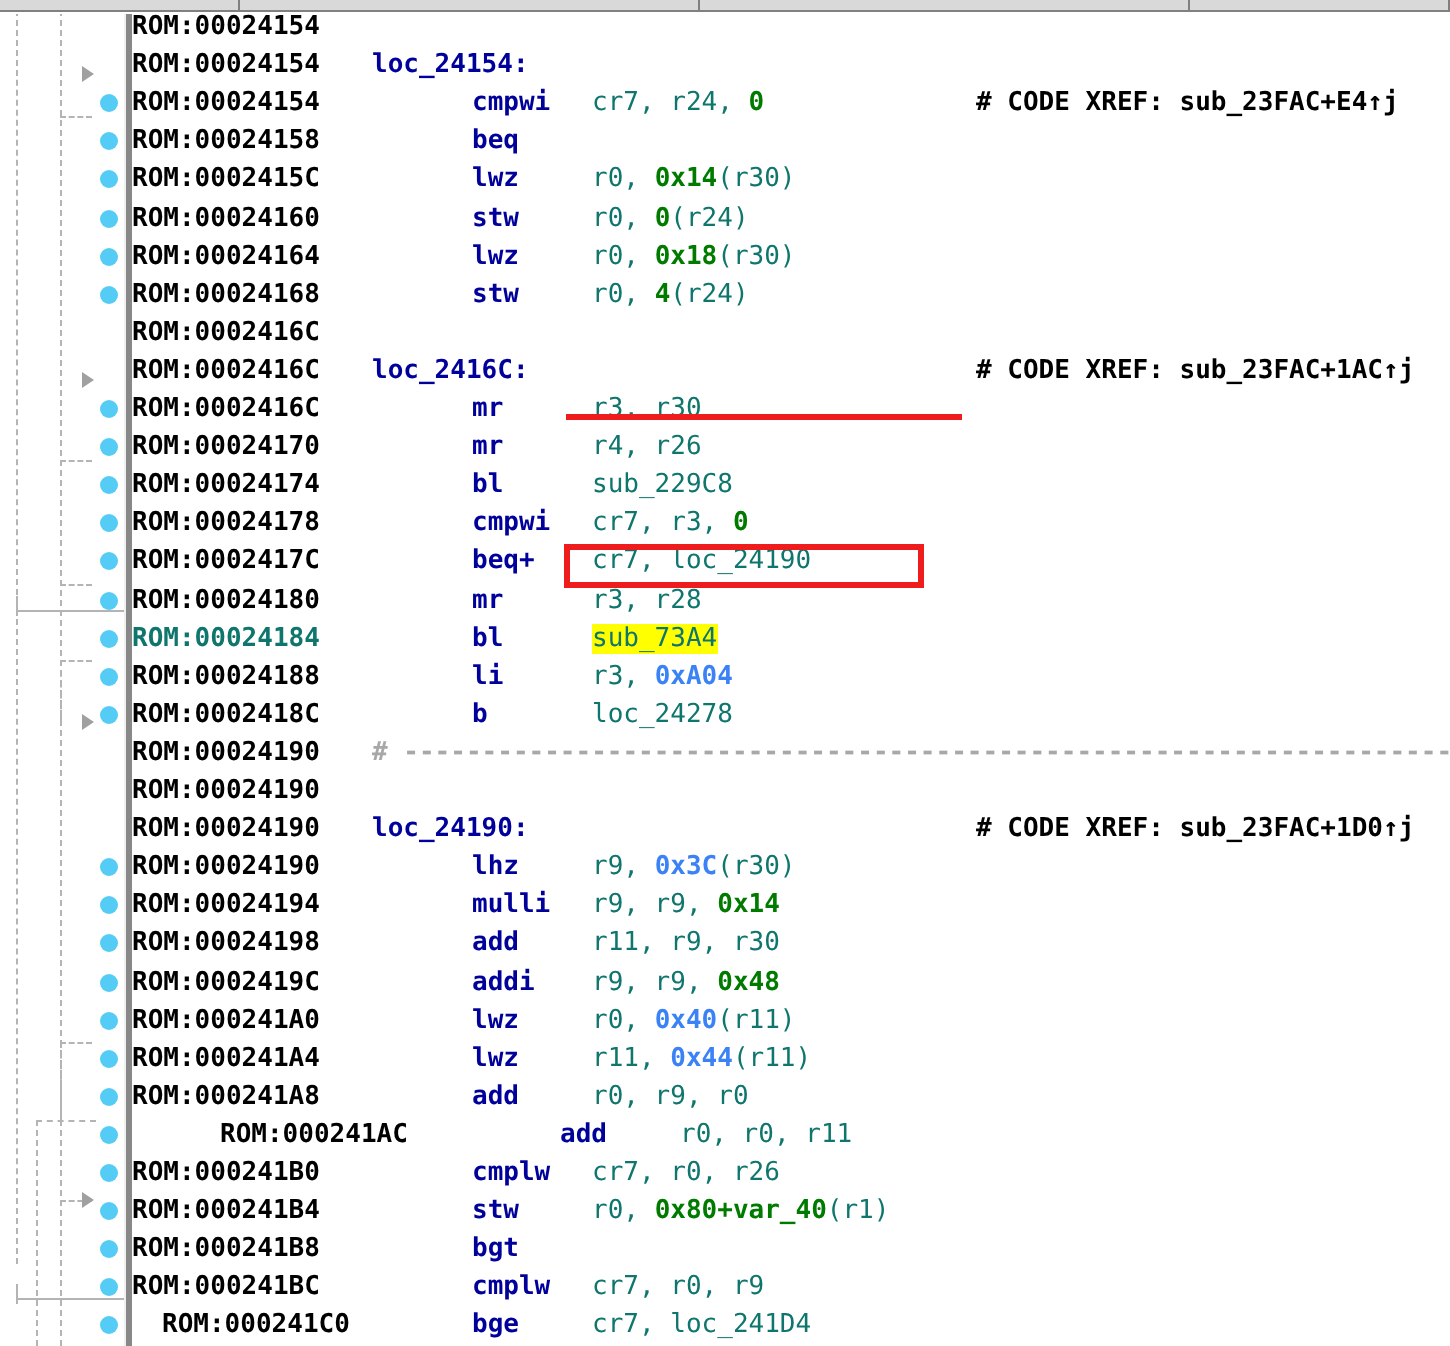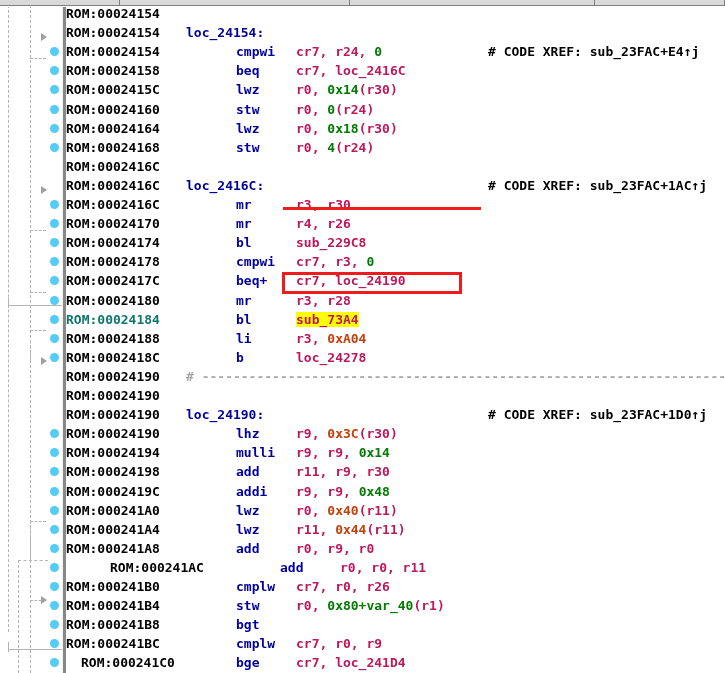--- a/index.html
+++ b/index.html
@@ -102,23 +102,23 @@
     height: 19.1px;
     line-height: 19.1px;
     white-space: pre;
     font-size: 13px;
     font-family: "DejaVu Sans Mono", "Liberation Mono", monospace;
   }
   .addr  { color: #000000; font-weight: bold; }
   .addr.cur { color: #0f766e; font-weight: bold; }
   .lbl   { color: #00009b; font-weight: bold; }
   .mnem  { color: #00009b; font-weight: bold; }
-  .op    { color: #be185d; font-weight: bold; }
+  .op    { color: #0f766e; font-weight: normal; }
   .num   { color: #007b00; font-weight: bold; }
-  .onum  { color: #c2410c; font-weight: bold; }
+  .onum  { color: #3b82f6; font-weight: bold; }
   .cmt   { color: #000000; font-weight: bold; }
   .sep   { color: #a8a8a8; font-weight: bold; }
   .hl    { background: #ffff00; }
 
   .col-mnem { position: absolute; left: 170px; }
   .col-op   { position: absolute; left: 230px; }
   .col-cmt  { position: absolute; left: 422px; }
 
   
   .red-box {
@@ -209,21 +209,21 @@
         <div class="bp-dot" style="background: rgb(85, 204, 245); left: 50px; top: 658.4px;"></div>
       </div>
   </div>
 
   <div class="divider"></div>
 
   <div class="listing" id="listing">
       <div class="row" style="top: 4px; position: absolute; left: 0px; width: 659px;"><span class="addr">ROM:00024154</span></div>
       <div class="row" style="top: 23.1px; position: absolute; left: 0px; width: 659px;"><span class="addr">ROM:00024154</span><span class="lbl" style="position:absolute;left:120px;">loc_24154:</span></div>
       <div class="row" style="top: 42.2px; position: absolute; left: 0px; width: 659px;"><span class="addr">ROM:00024154</span><span class="mnem col-mnem">cmpwi</span><span class="col-op"><span class="op">cr7, r24, </span><span class="num">0</span></span><span class="cmt col-cmt"># CODE XREF: sub_23FAC+E4↑j</span></div>
-      <div class="row" style="top: 61.3px; position: absolute; left: 0px; width: 659px;"><span class="addr">ROM:00024158</span><span class="mnem col-mnem">beq</span><span class="col-op"><span class="op">cr7, loc_2416C</span></span></div>
+      <div class="row" style="top: 61.3px; position: absolute; left: 0px; width: 659px;"><span class="addr">ROM:00024158</span><span class="mnem col-mnem">beq</span></div>
       <div class="row" style="top: 80.4px; position: absolute; left: 0px; width: 659px;"><span class="addr">ROM:0002415C</span><span class="mnem col-mnem">lwz</span><span class="col-op"><span class="op">r0, </span><span class="num">0x14</span><span class="op">(r30)</span></span></div>
       <div class="row" style="top: 99.5px; position: absolute; left: 0px; width: 659px;"><span class="addr">ROM:00024160</span><span class="mnem col-mnem">stw</span><span class="col-op"><span class="op">r0, </span><span class="num">0</span><span class="op">(r24)</span></span></div>
       <div class="row" style="top: 118.6px; position: absolute; left: 0px; width: 659px;"><span class="addr">ROM:00024164</span><span class="mnem col-mnem">lwz</span><span class="col-op"><span class="op">r0, </span><span class="num">0x18</span><span class="op">(r30)</span></span></div>
       <div class="row" style="top: 137.7px; position: absolute; left: 0px; width: 659px;"><span class="addr">ROM:00024168</span><span class="mnem col-mnem">stw</span><span class="col-op"><span class="op">r0, </span><span class="num">4</span><span class="op">(r24)</span></span></div>
       <div class="row" style="top: 156.8px; position: absolute; left: 0px; width: 659px;"><span class="addr">ROM:0002416C</span></div>
       <div class="row" style="top: 175.9px; position: absolute; left: 0px; width: 659px;"><span class="addr">ROM:0002416C</span><span class="lbl" style="position:absolute;left:120px;">loc_2416C:</span><span class="cmt col-cmt"># CODE XREF: sub_23FAC+1AC↑j</span></div>
       <div class="row" style="top: 195px; position: absolute; left: 0px; width: 659px;"><span class="addr">ROM:0002416C</span><span class="mnem col-mnem">mr</span><span class="col-op"><span class="op">r3, r30</span></span></div>
       <div class="row" style="top: 214.1px; position: absolute; left: 0px; width: 659px;"><span class="addr">ROM:00024170</span><span class="mnem col-mnem">mr</span><span class="col-op"><span class="op">r4, r26</span></span></div>
       <div class="row" style="top: 233.2px; position: absolute; left: 0px; width: 659px;"><span class="addr">ROM:00024174</span><span class="mnem col-mnem">bl</span><span class="col-op"><span class="op">sub_229C8</span></span></div>
       <div class="row" style="top: 252.3px; position: absolute; left: 0px; width: 659px;"><span class="addr">ROM:00024178</span><span class="mnem col-mnem">cmpwi</span><span class="col-op"><span class="op">cr7, r3, </span><span class="num">0</span></span></div>

